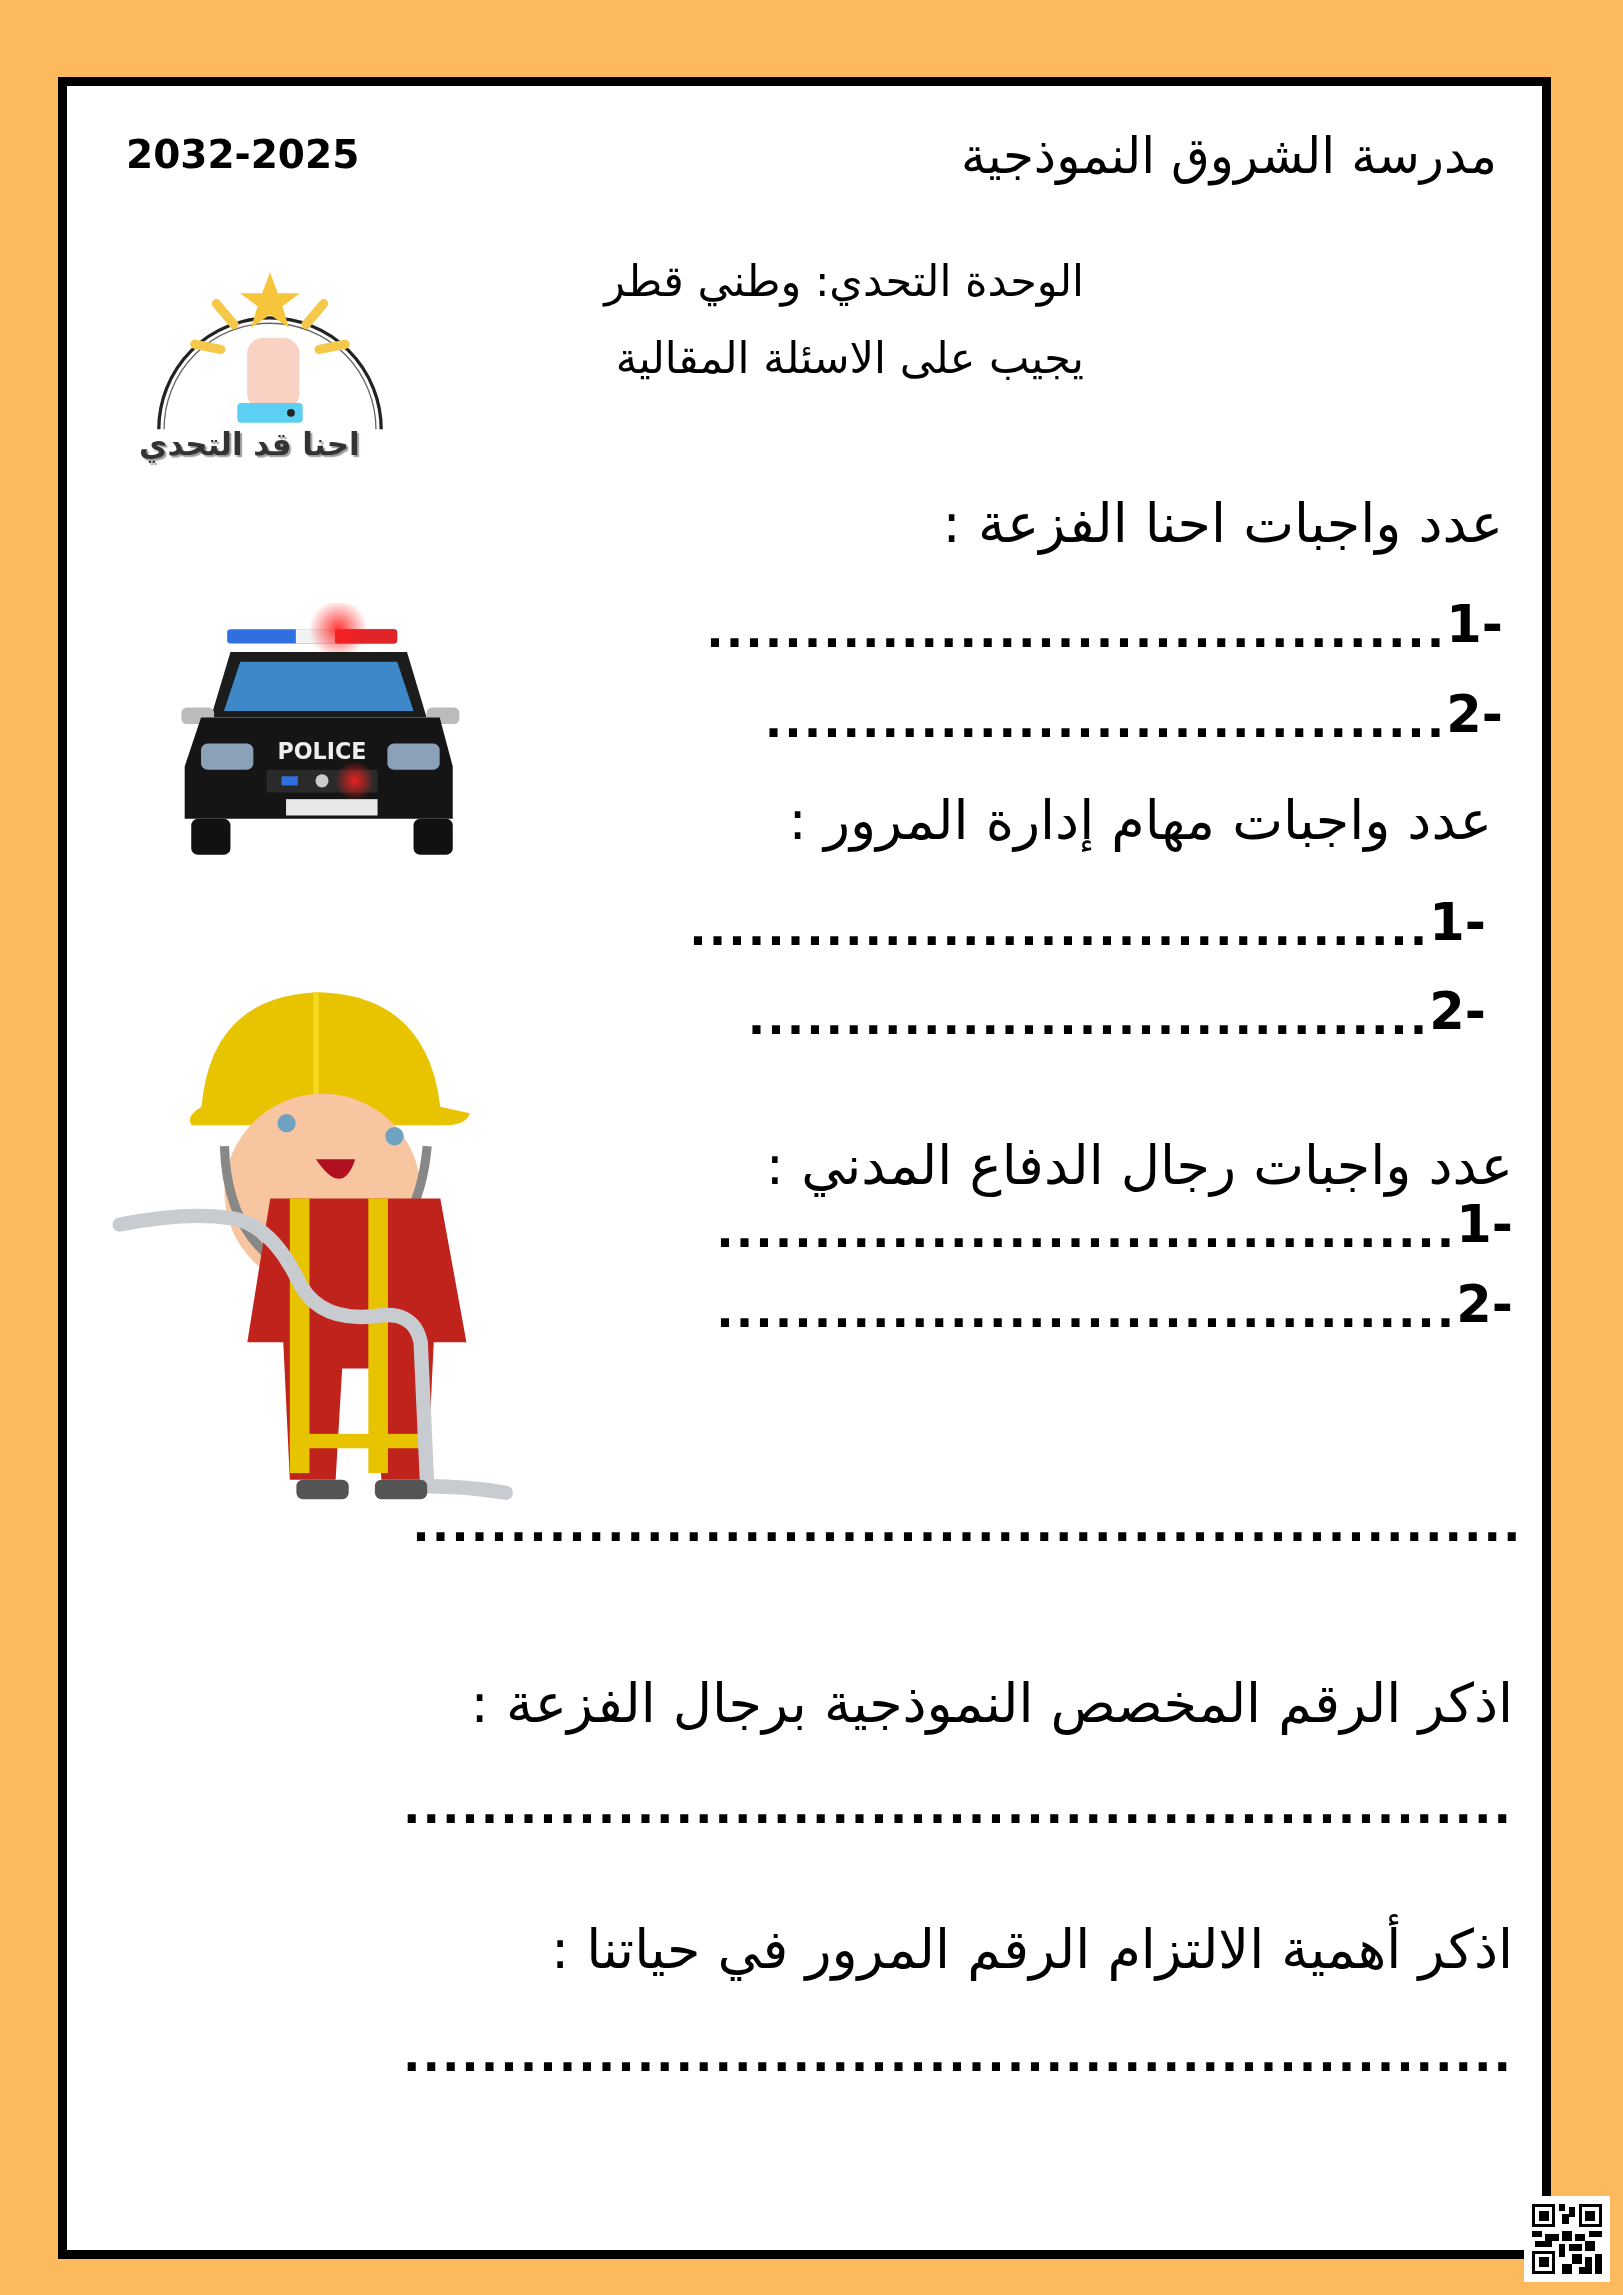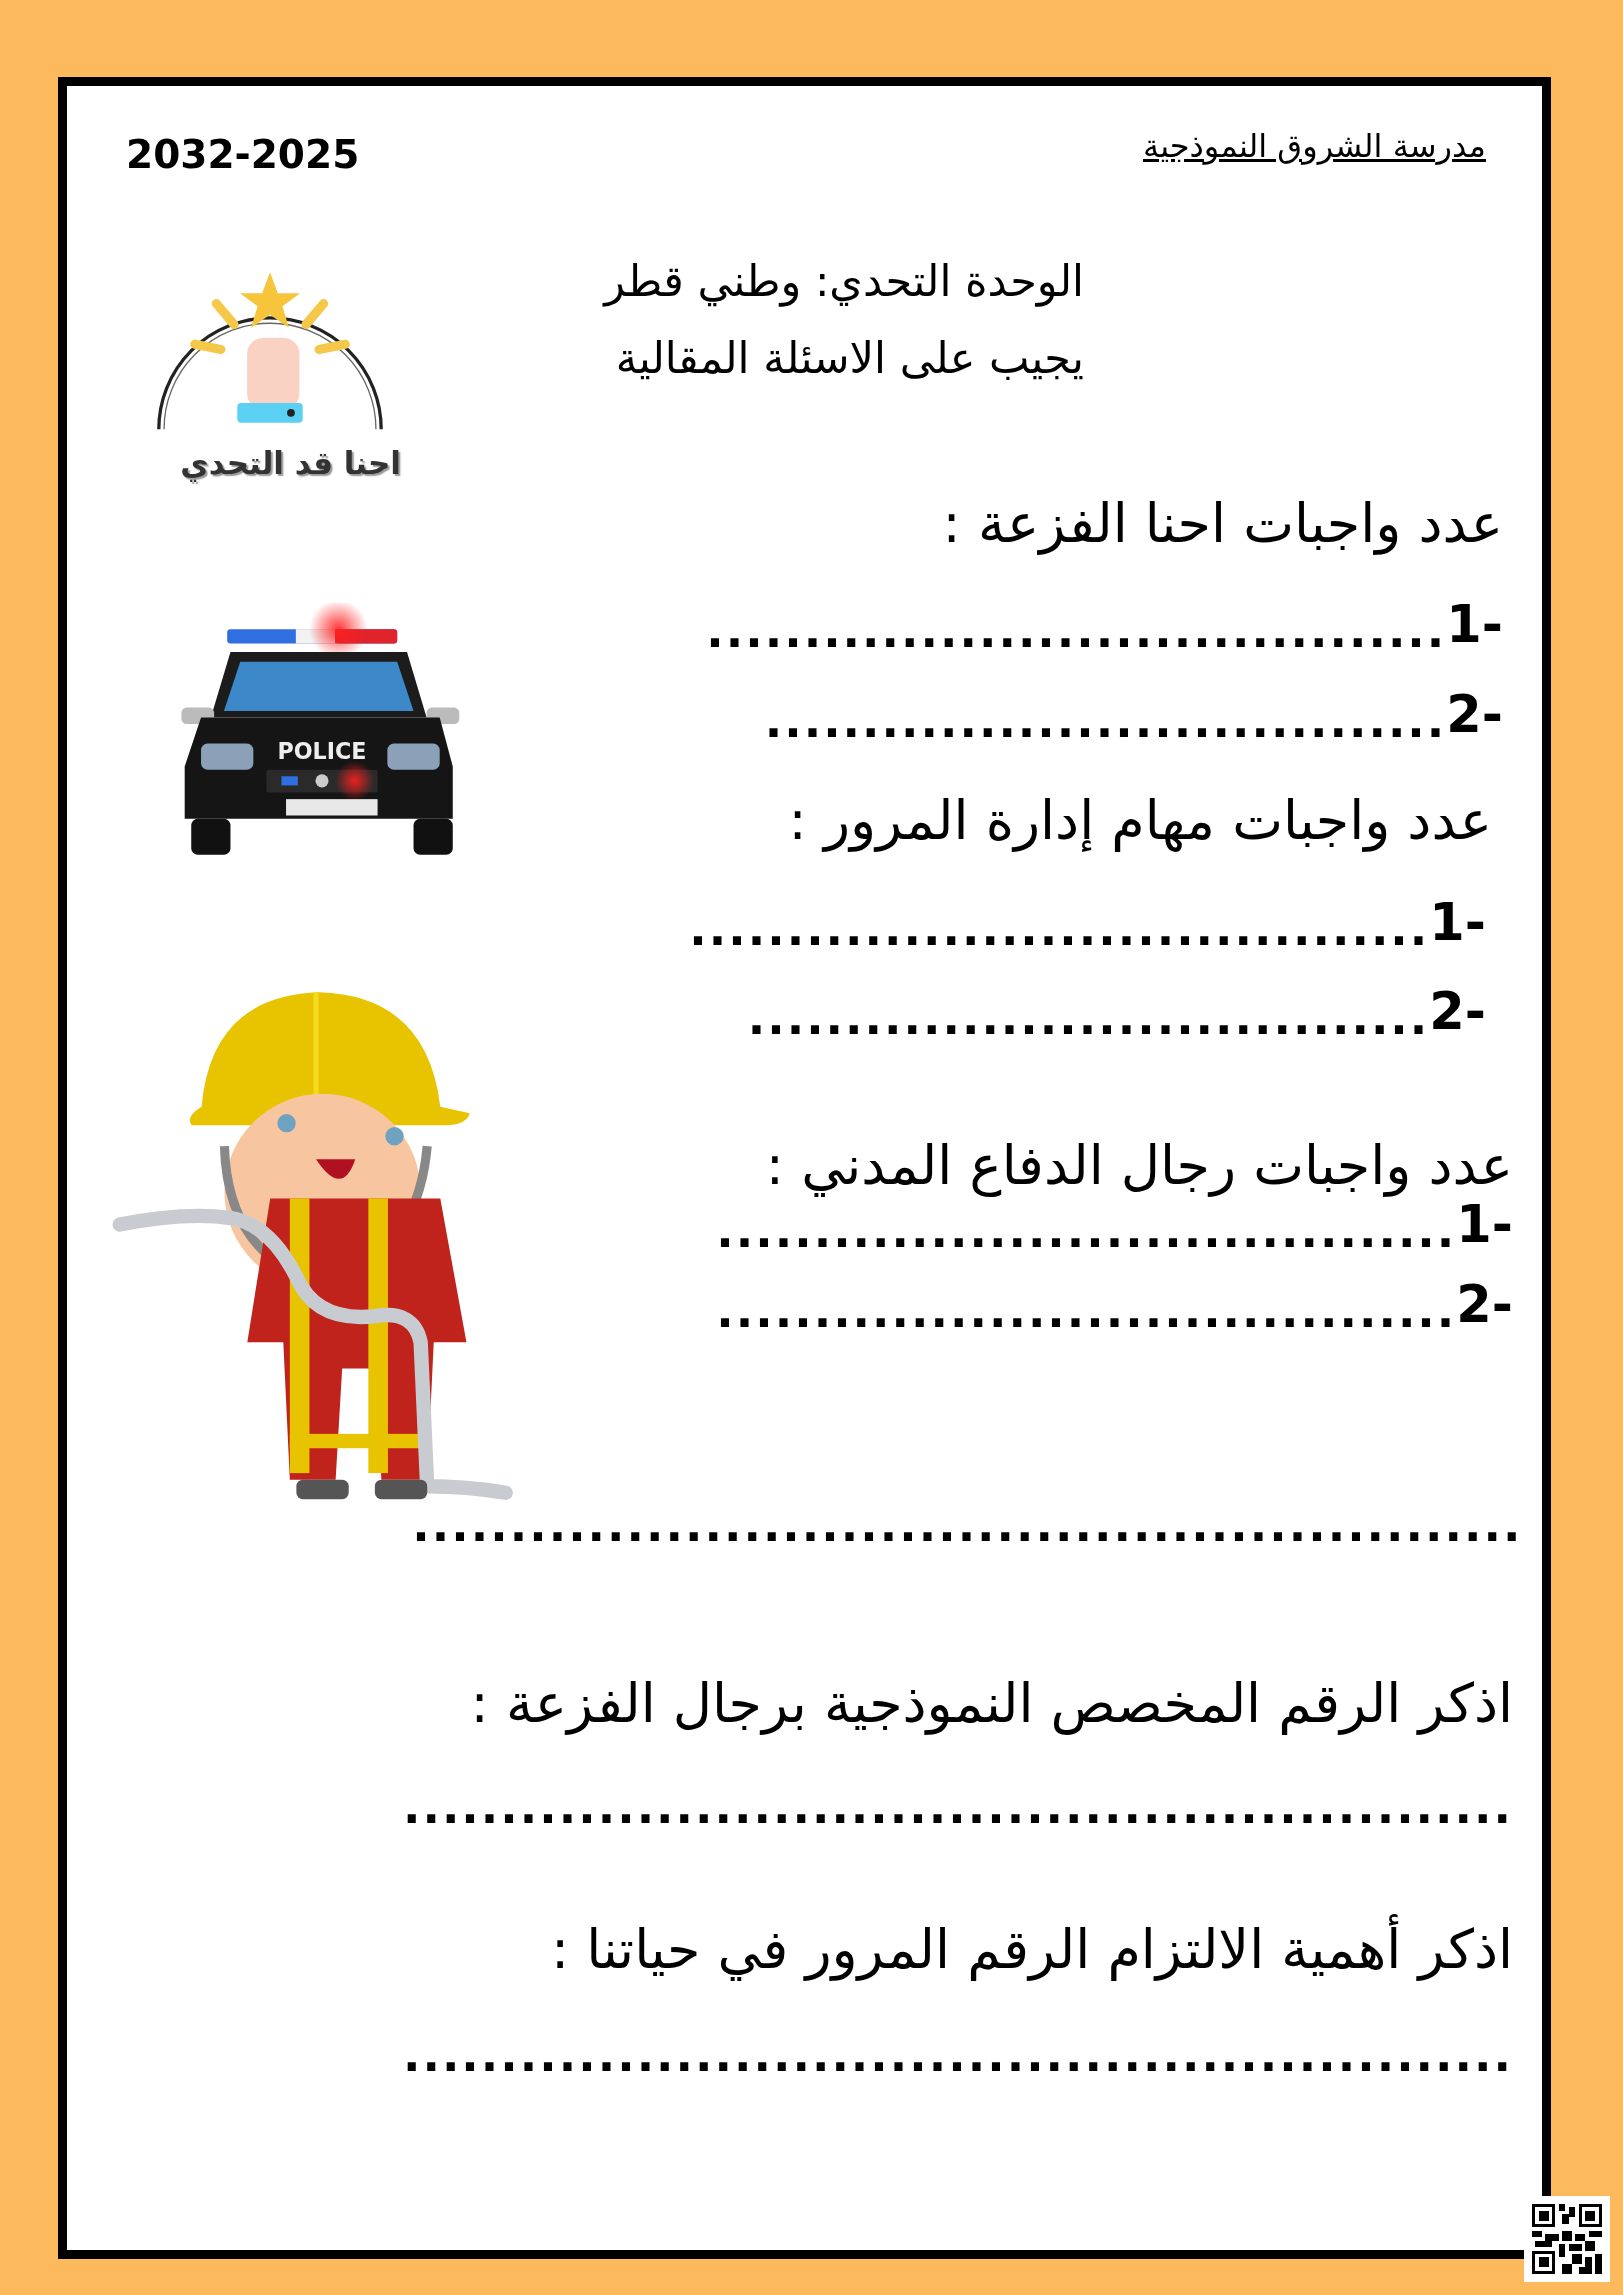--- a/index.html
+++ b/index.html
@@ -13,21 +13,21 @@
   }
   .page {
     position: absolute;
     left: 58px; top: 77px;
     width: 1493px; height: 2182px;
     background: #fff;
     border: 9.2px solid #000;
   }
   .abs { position: absolute; }
   .rtl { direction: rtl; text-align: right; white-space: nowrap; }
-  .t-school { top: 41px; right: 56px; font-size: 32px; text-decoration: underline; }
+  .t-school { top: 41px; right: 45px; font-size: 50px; }
   .t-year { top: 46px; left: 59px; font-size: 39px; font-weight: bold; font-family: "DejaVu Sans", sans-serif; direction: ltr; }
   .t-unit { top: 157px; left: 402px; width: 615px; font-size: 43px; line-height: 77px; }
   .logo { left: 72px; top: 147px; width: 262px; height: 242px; }
   .q { font-size: 54px; line-height: 1.2; }
   .num { font-size: 51px; font-weight: bold; }
   .ans-row { display: flex; direction: rtl; align-items: flex-end; gap: 0; }
   .ans-row .dots { font-size: 46px; line-height: 1; font-weight: bold; letter-spacing: 2px; }
   .car { left: 98px; top: 517px; width: 314px; height: 255px; }
   .firefighter { left: 33px; top: 890px; width: 432px; height: 641px; }
   .qr {
@@ -55,21 +55,21 @@
       <path d="M38 300 A162 162 0 1 1 362 300" fill="none" stroke="#666" stroke-width="2"></path>
       <polygon points="200,60 212,92 246,92 219,112 229,145 200,125 171,145 181,112 154,92 188,92" fill="#F7C53C"></polygon>
       <line x1="118" y1="108" x2="145" y2="140" stroke="#F5C84A" stroke-width="14" stroke-linecap="round"></line>
       <line x1="282" y1="108" x2="255" y2="140" stroke="#F5C84A" stroke-width="14" stroke-linecap="round"></line>
       <line x1="85" y1="170" x2="125" y2="178" stroke="#F5C84A" stroke-width="14" stroke-linecap="round"></line>
       <line x1="315" y1="170" x2="275" y2="178" stroke="#F5C84A" stroke-width="14" stroke-linecap="round"></line>
       <rect x="165" y="160" width="80" height="110" rx="25" fill="#FAD2C3"></rect>
       <rect x="150" y="260" width="100" height="30" rx="6" fill="#5CD0F2"></rect>
       <circle cx="232" cy="275" r="6" fill="#222"></circle>
     </svg>
-    <div class="abs" style="left:0;top:212px;width:262px;text-align:right;font-size:31px;font-weight:bold;color:#333;direction:rtl;text-shadow:2px 2px 1.3px #999;">احنا قد التحدي</div>
+    <div class="abs" style="left:0;top:193px;width:262px;text-align:left;font-size:31px;font-weight:bold;color:#333;direction:rtl;text-shadow:2px 2px 1.3px #999;">احنا قد التحدي</div>
   </div>
 
   <div class="abs car">
     <svg width="314" height="255" viewBox="0 0 480 390">
       <defs>
         <radialGradient id="glow" cx="50%" cy="50%" r="50%">
           <stop offset="0%" stop-color="#ff2020" stop-opacity="0.9"></stop>
           <stop offset="100%" stop-color="#ff2020" stop-opacity="0"></stop>
         </radialGradient>
       </defs>

